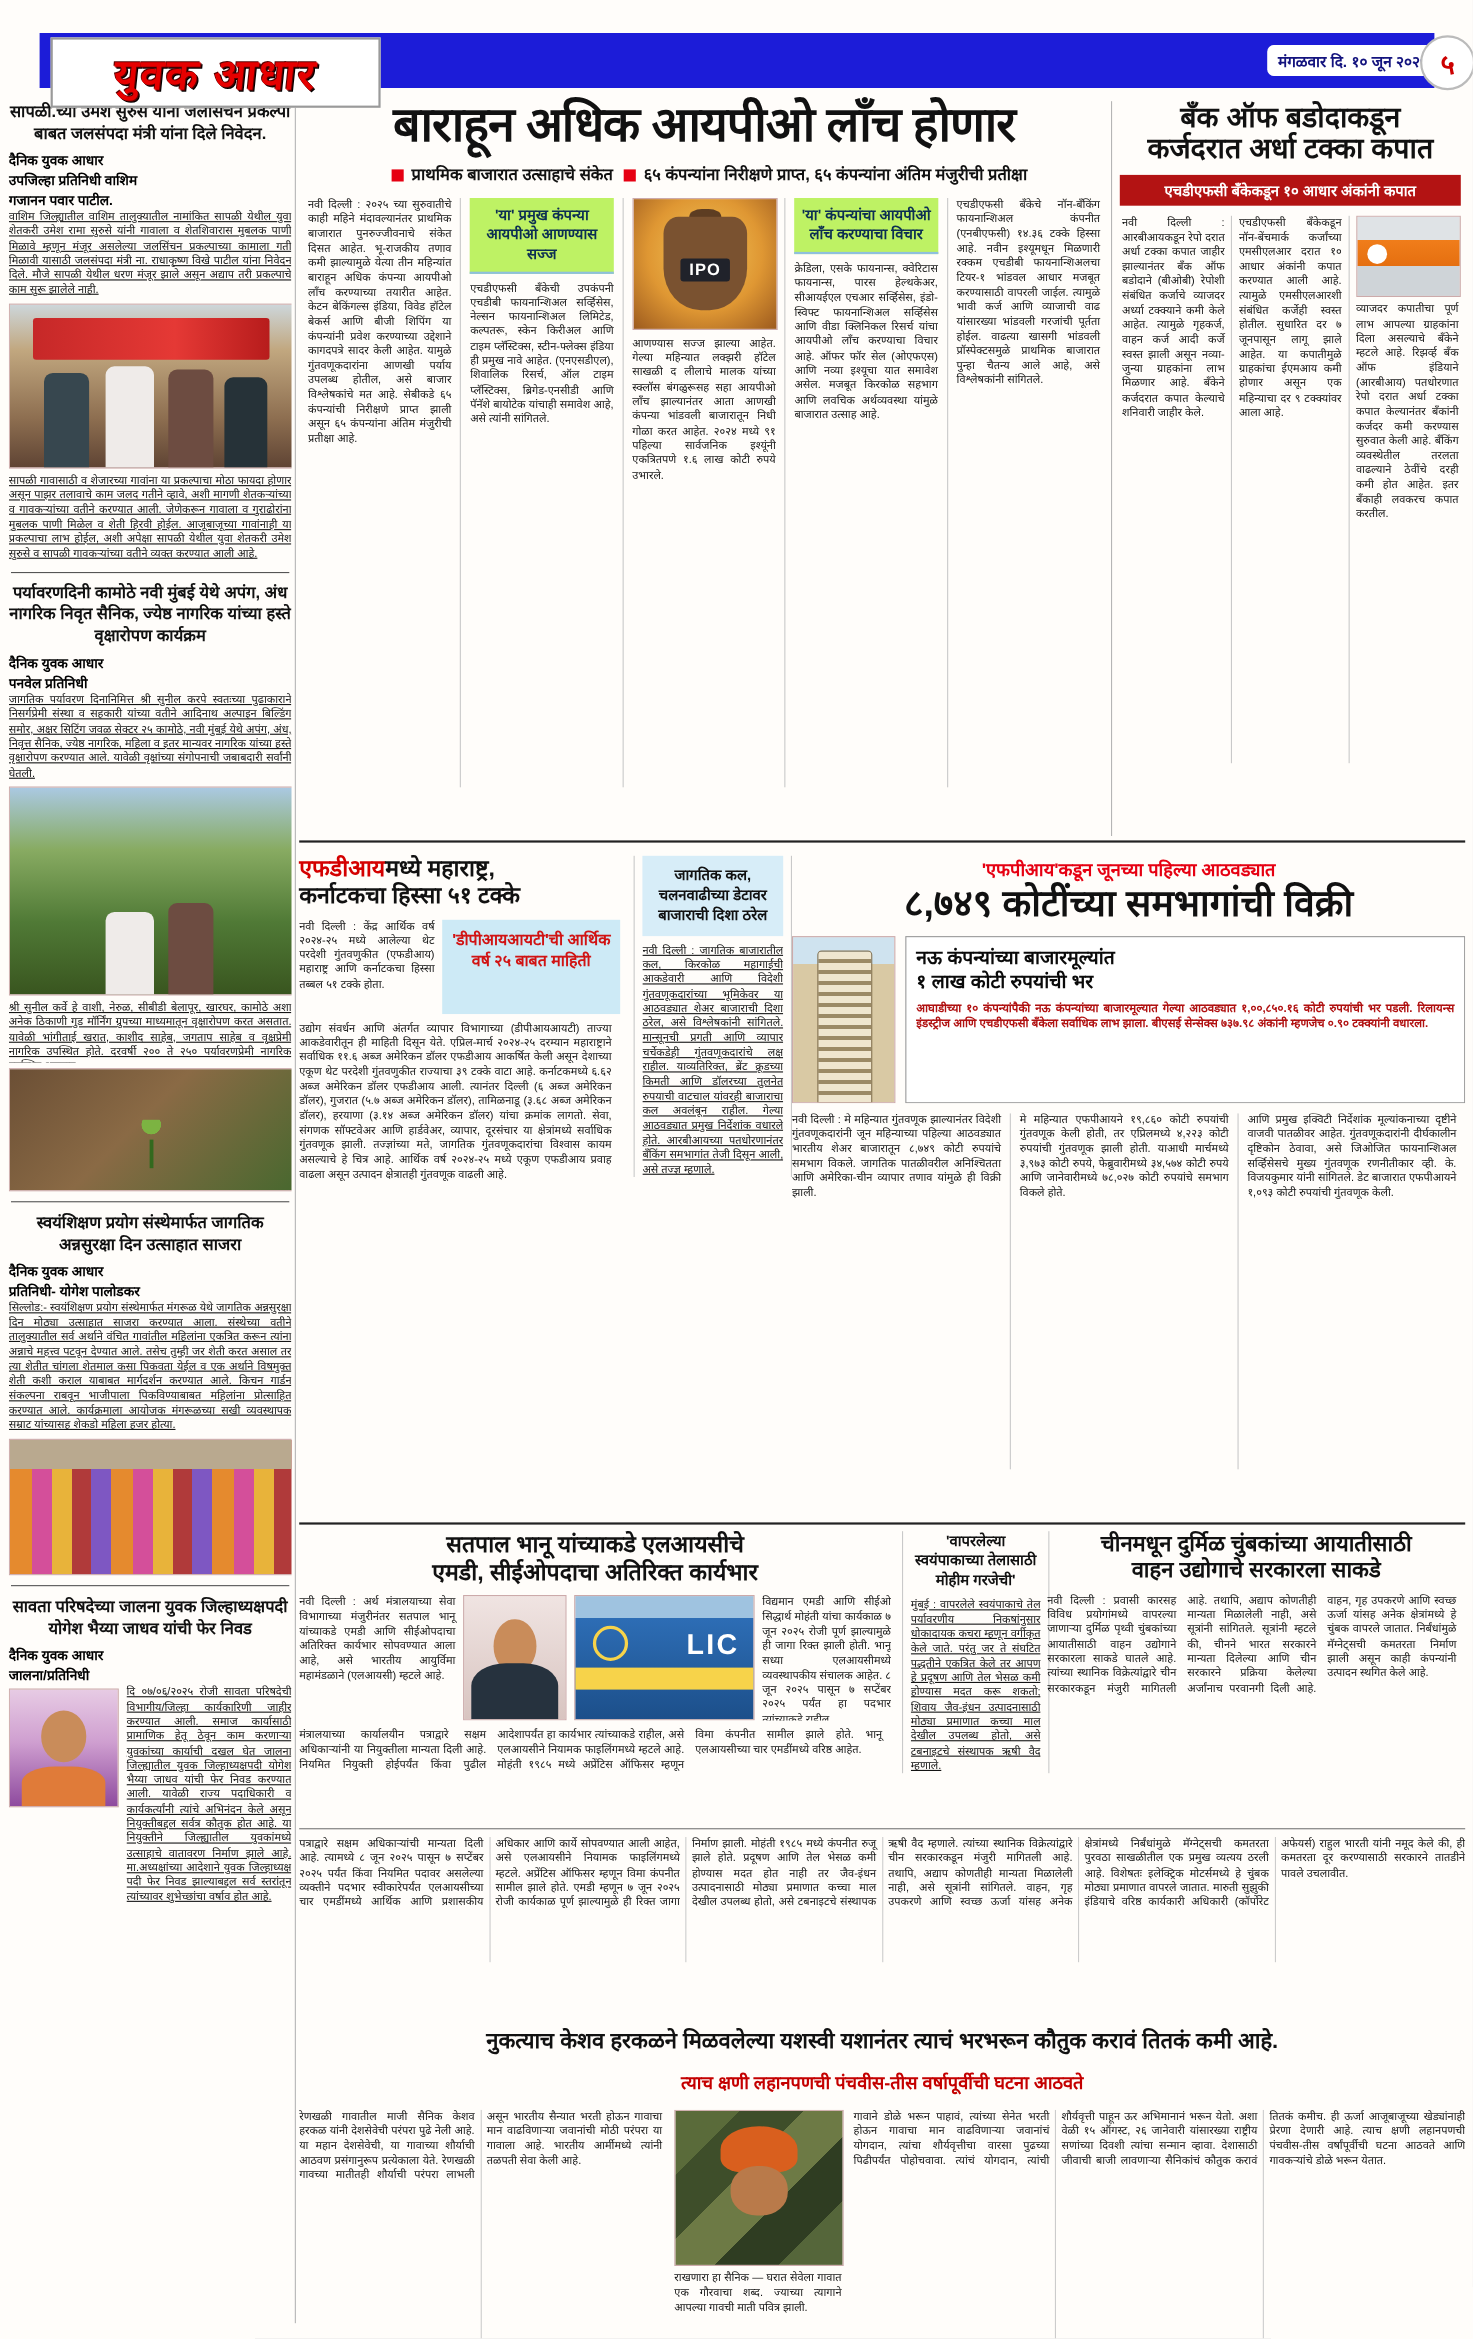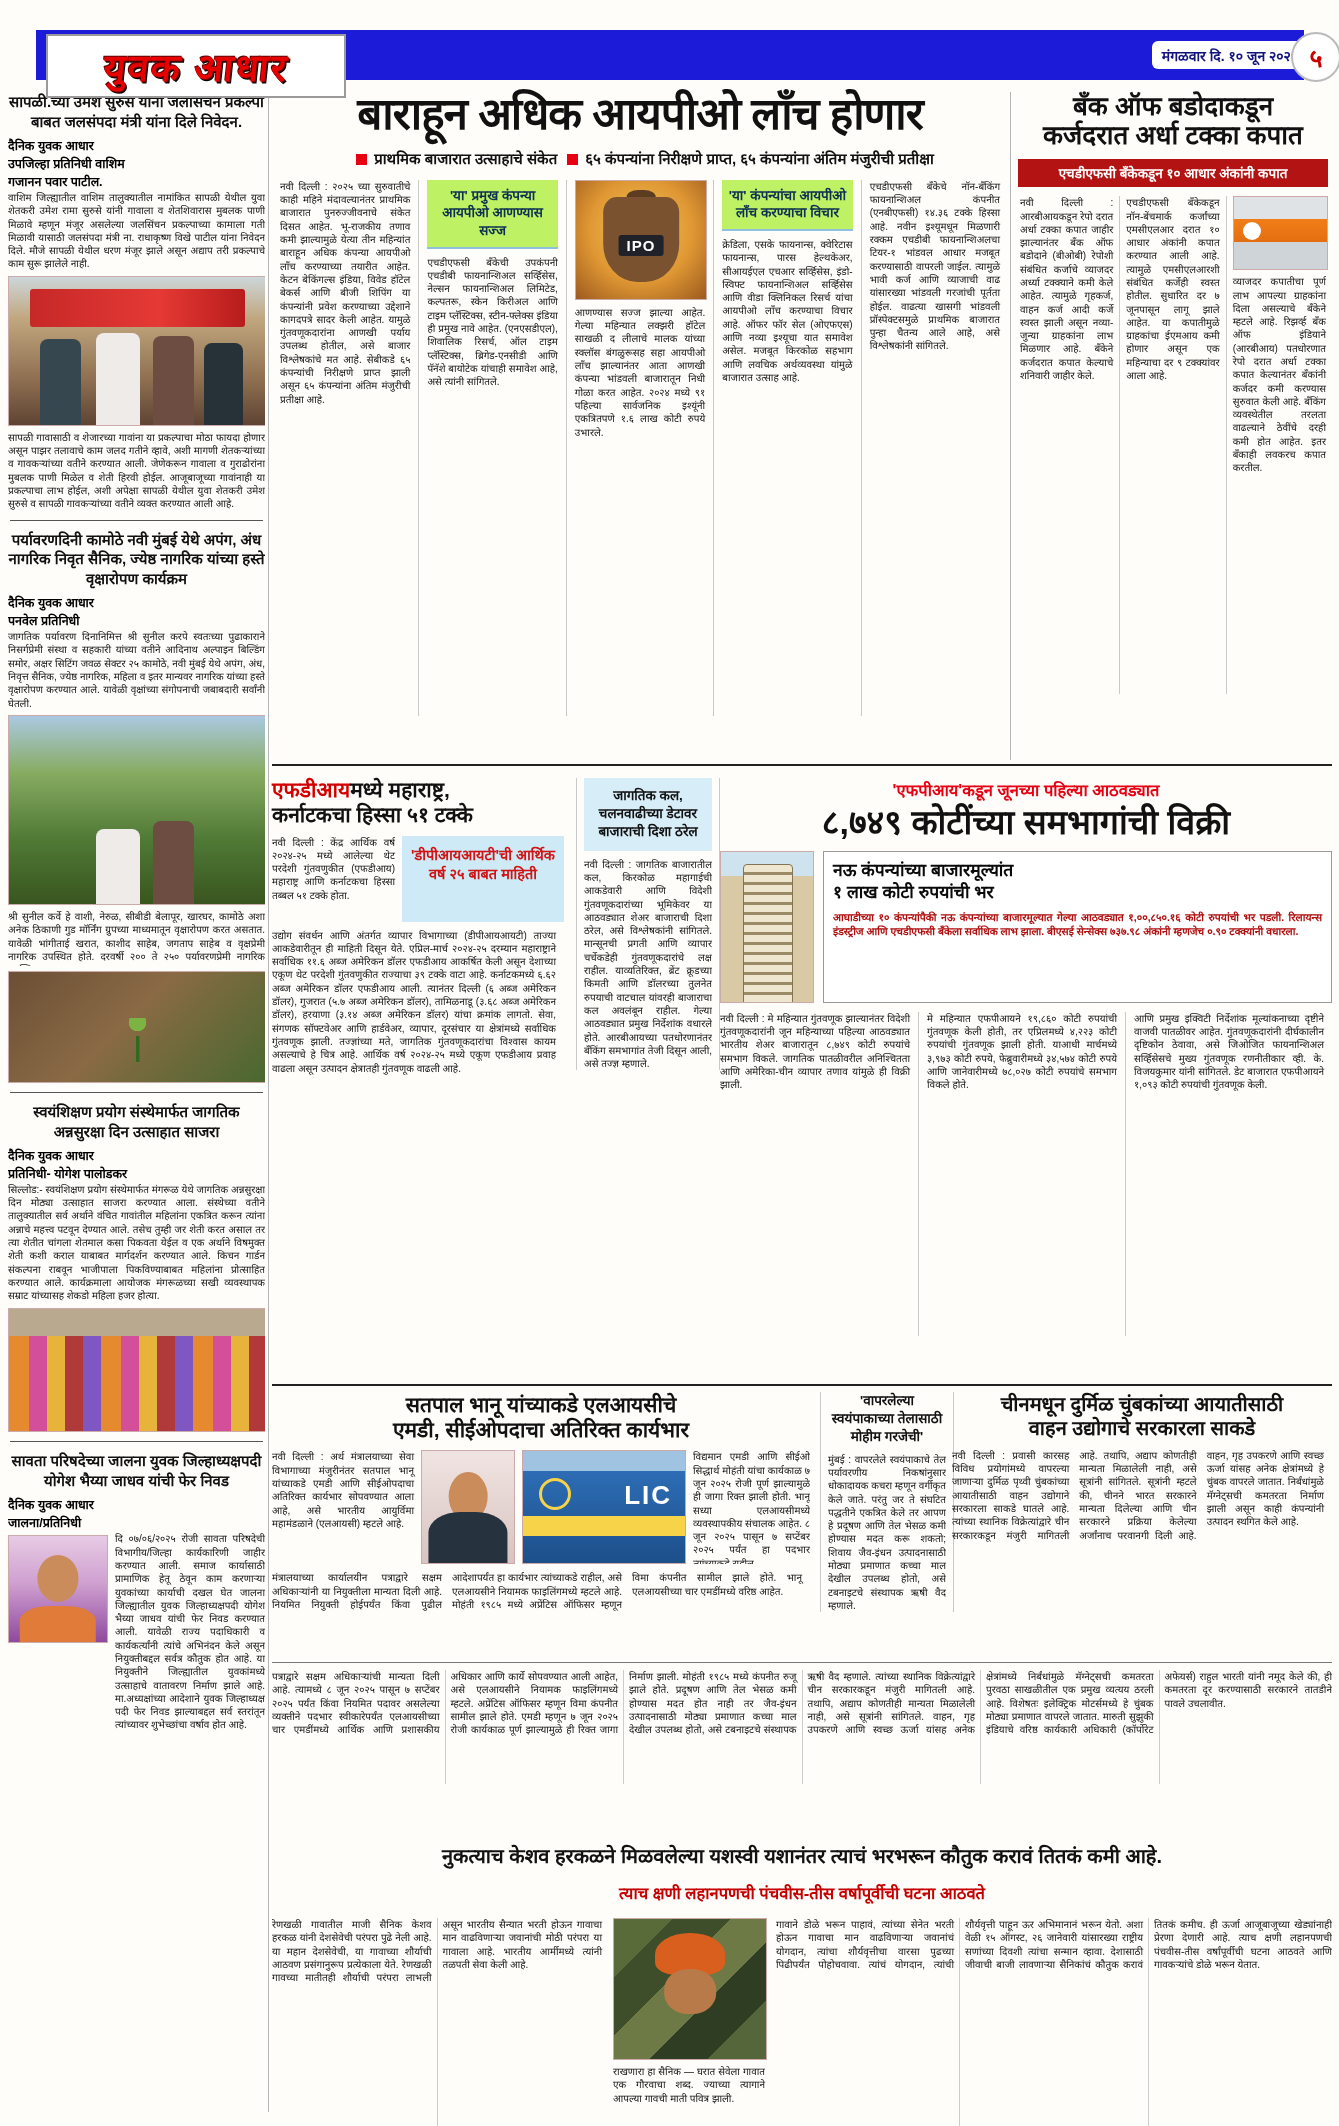--- a/index.html
+++ b/index.html
@@ -12,21 +12,21 @@
   .masthead-text{font-size:38px;font-weight:900;color:#e60000;transform:skewX(-6deg);letter-spacing:2px;
             text-shadow:1px 1px 0 #5a0000,-1px -1px 0 #5a0000,2px 2px 0 #000;white-space:nowrap;}
   .date-pill{position:absolute;left:1152px;top:41px;width:156px;height:28px;background:#fff;border-radius:6px;
             display:flex;align-items:center;justify-content:center;font-weight:700;font-size:14px;color:#13137e;z-index:3;}
   .page-circle{position:absolute;left:1291px;top:32px;width:46px;height:46px;background:#fff;border-radius:50%;
             border:2px solid #bbb;display:flex;align-items:center;justify-content:center;
             color:#cc0000;font-weight:800;font-size:25px;z-index:4;}
   
   .body{font-size:10px;line-height:1.33;text-align:justify;color:#141414;}
   .byline{font-size:12.5px;font-weight:700;line-height:1.45;color:#000;}
-  .clip{overflow:hidden;}
+  .clip{overflow:hidden;text-decoration:underline;}
   .vline{position:absolute;width:0;border-left:1px solid #b5b5b5;}
   .hline{position:absolute;height:0;border-top:2px solid #222;}
   .hline.thin{border-top-width:1px;border-top-color:#777;}
   
   .rail{position:absolute;left:8px;top:90px;width:257px;height:2036px;overflow:hidden;}
   .rail-head{font-size:15px;font-weight:800;text-align:center;line-height:1.32;margin:2px 0 5px;}
   .rail-hr{border:0;border-top:1.5px solid #555;margin:9px 2px;}
   .ph{position:relative;width:100%;overflow:hidden;border:1px solid #caa;} 
   
   .img-nivedan{height:148px;background:linear-gradient(180deg,#cdd6da 0%,#c1a77f 28%,#8d6e50 70%,#5f4434 100%);}

